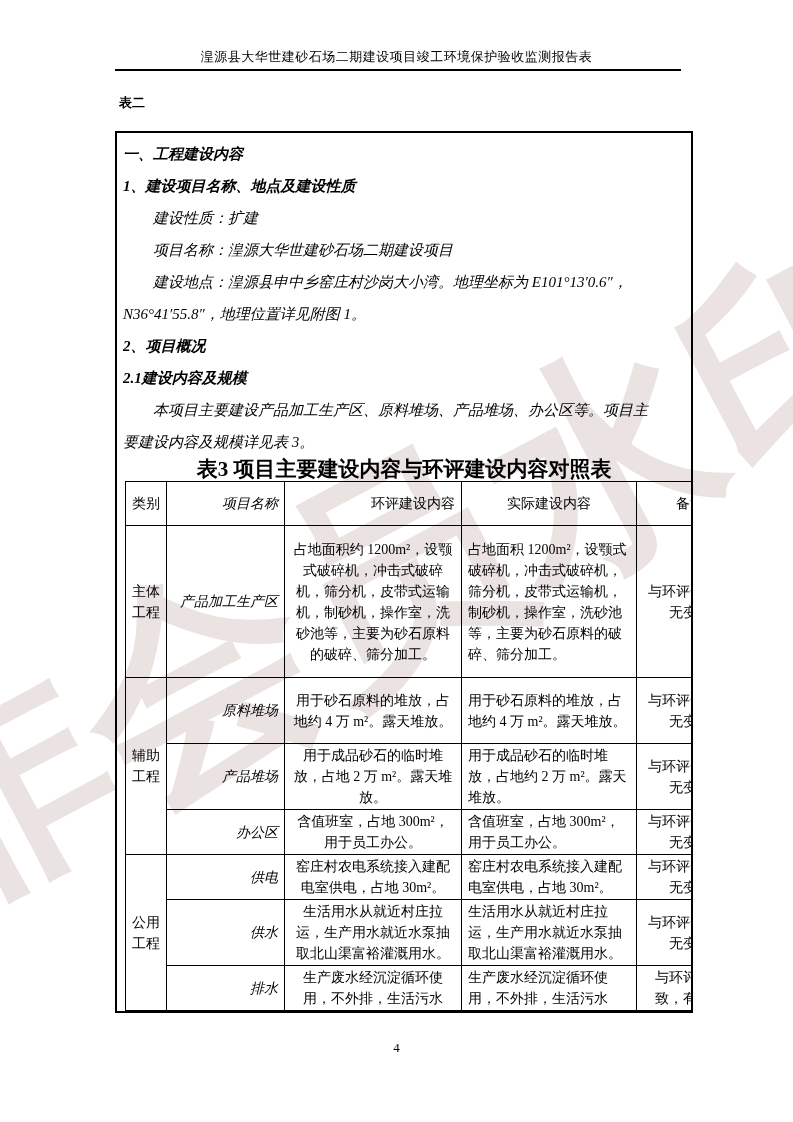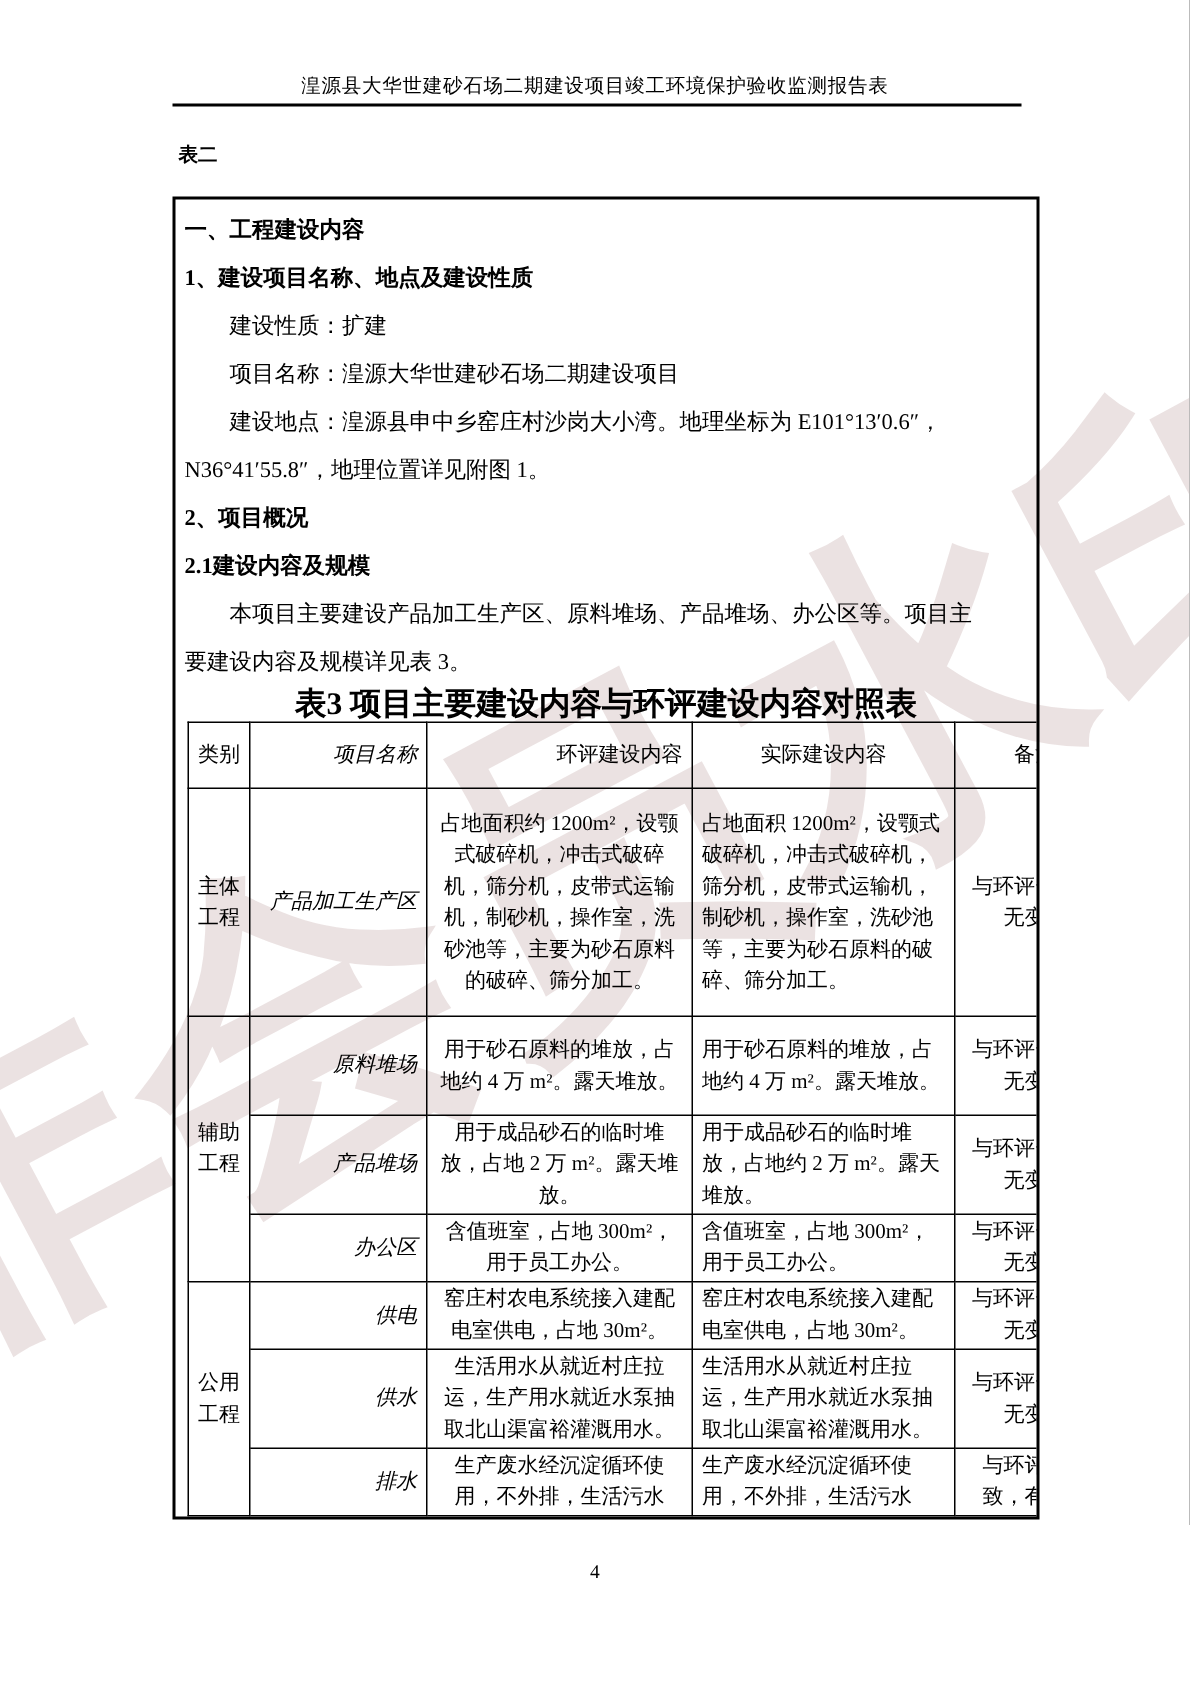--- a/index.html
+++ b/index.html
@@ -46,21 +46,21 @@
   
   .outer-box{
     position:absolute;top:131px;left:115px;
     width:562px;height:873px;
     border:2px solid #000;
     padding:5px 6px 0 6px;
     overflow:hidden;
     z-index:1;
     box-sizing:content-box;
   }
-  .p{font-size:15px;line-height:32px;margin:0;}
+  .p{font-size:15px;line-height:32px;margin:0;font-style:italic;}
   .bold{font-weight:bold;}
   .indent{text-indent:2em;}
   .caption{
     font-size:21px;font-weight:bold;text-align:center;
     line-height:23px;margin:0;
   }
   
   table.t3{
     border-collapse:collapse;
     table-layout:fixed;

